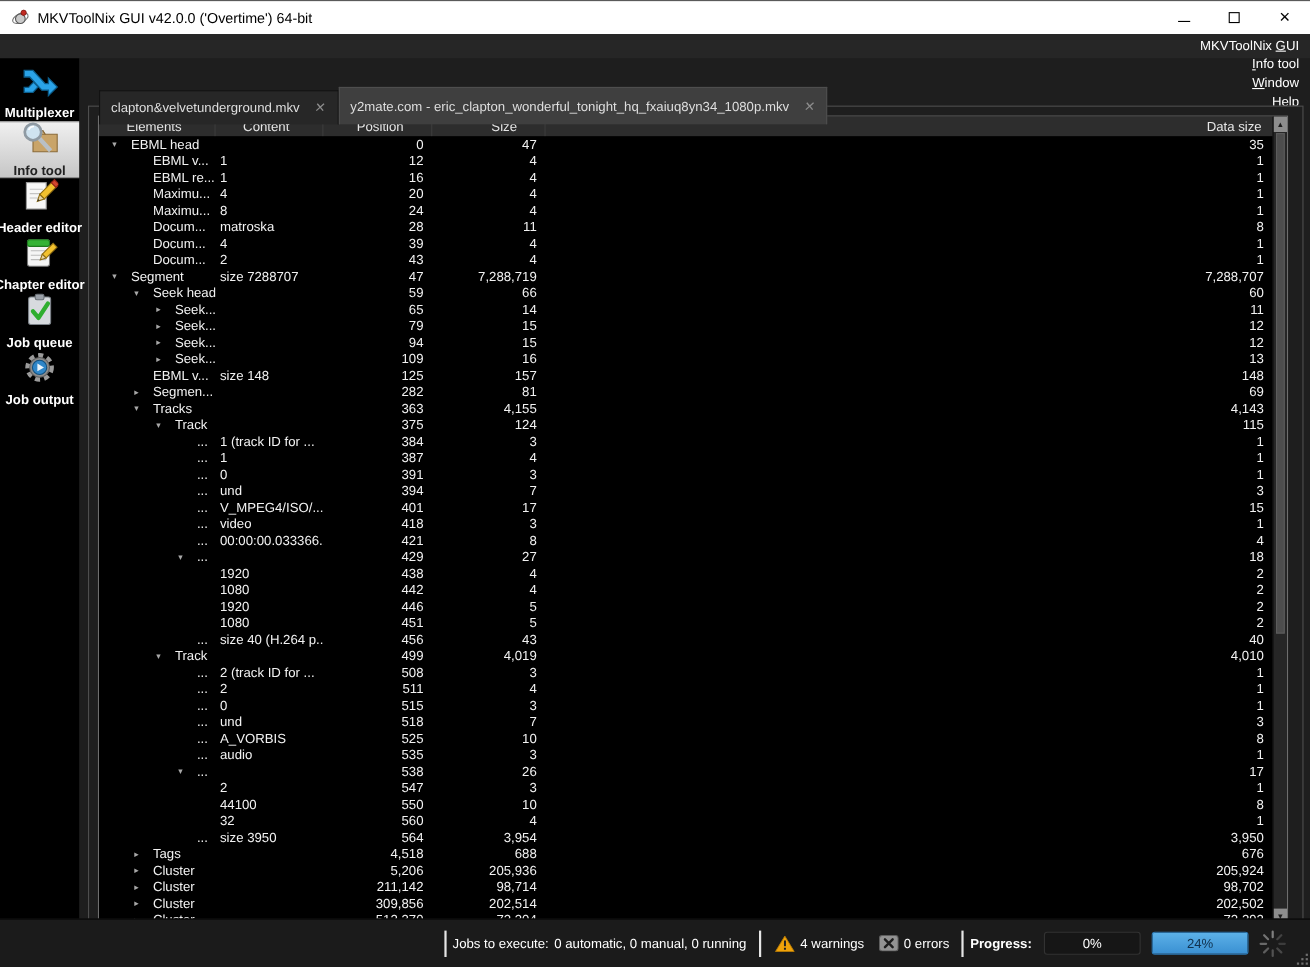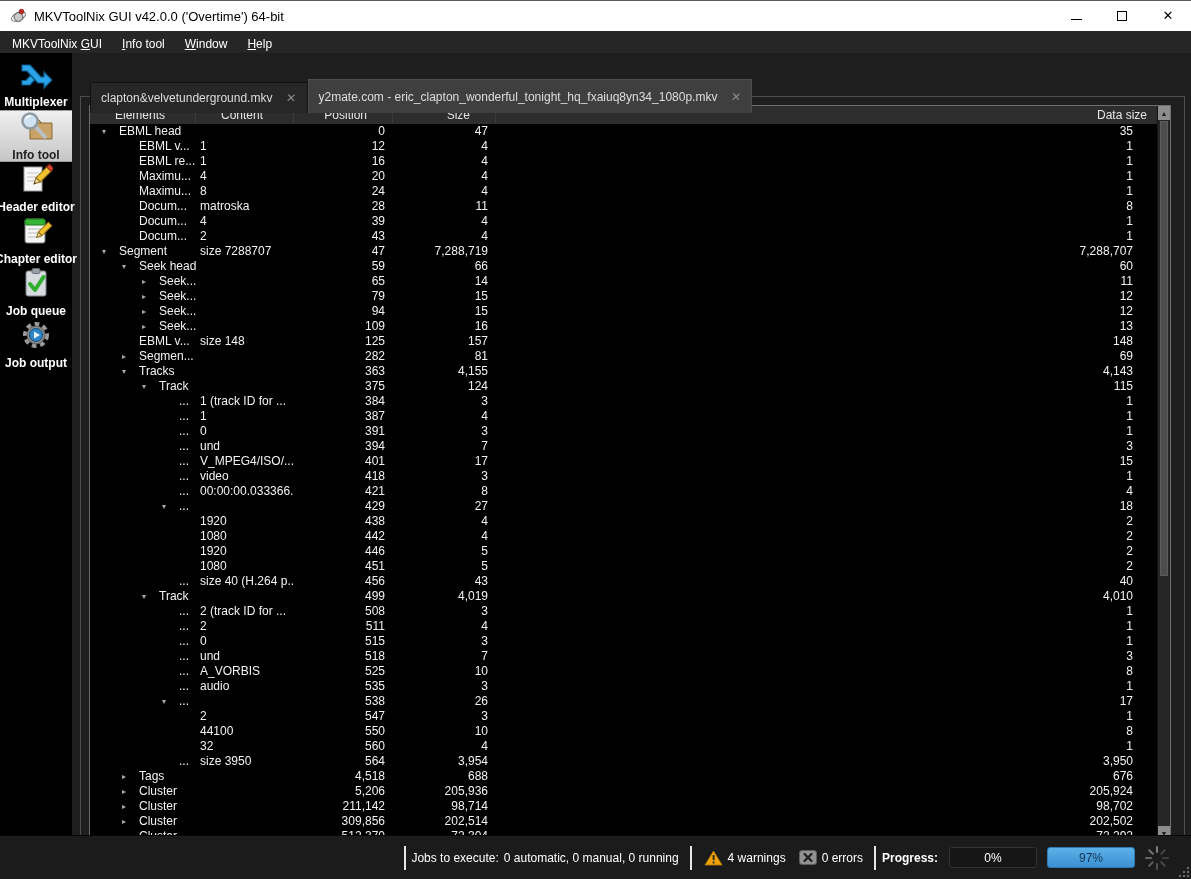--- a/index.html
+++ b/index.html
@@ -12,21 +12,21 @@
   
   .titlebar { height:30px; background:#ffffff; display:flex; align-items:center; }
   .app-icon { margin:0 7px 0 10px; display:flex; }
   .title-text { font-size:13px; color:#000; }
   .win-controls { margin-left:auto; display:flex; height:100%; }
   .win-btn { width:46px; display:flex; align-items:center; justify-content:center; }
   .glyph-min { width:11px; border-top:1px solid #000; margin-top:6px; }
   .glyph-max { width:10px; height:10px; border:1px solid #000; }
   .glyph-close { font-size:13px; color:#000; line-height:10px; }
   
-  .menubar { height:22px; background:#262626; display:flex; align-items:center; padding-left:2px; }
+  .menubar { height:22px; background:#262626; display:flex; align-items:flex-end; padding-left:2px;flex-direction:column; }
   .menu-item { color:#fff; font-size:12px; padding:3px 10px 0 10px; white-space:nowrap; }
   
   .main { position:absolute; top:52px; left:0; right:0; bottom:32px; }
   .sidebar { position:absolute; left:0; top:0; width:72px; height:100%; background:#000; padding-top:5px; }
   .side-item { height:52px; display:flex; flex-direction:column; align-items:center; justify-content:center; }
   .side-item.selected { background:linear-gradient(#f0f0f0,#c6c6c6); border-top:1px solid #9a9a9a; border-bottom:1px solid #9a9a9a; }
   .side-label { font-size:12px; font-weight:bold; color:#fff; margin-top:1px; white-space:nowrap; }
   .side-item.selected .side-label { color:#222; }
   .content { position:absolute; left:72px; top:0; right:0; bottom:0; }
   
@@ -44,21 +44,21 @@
   .th:last-child { border-right:none; flex:1; padding-right:10px; }
   .tbody { position:absolute; top:18px; left:0; right:13px; bottom:0; overflow:hidden; background:#000; }
   .row { display:flex; height:15px; line-height:15px; font-size:12px; color:#f2f2f2; }
   .cell { flex-shrink:0; white-space:nowrap; overflow:hidden; }
   .cell-el { width:106px; position:relative; }
   .arrow { position:absolute; top:0; font-size:8px; color:#a8a8a8; line-height:15px; }
   .el-name { position:absolute; top:0; line-height:15px; white-space:nowrap; }
   .cell-content { width:98px; padding-left:4px; }
   .cell-pos  { width:99px;  text-align:right; padding-right:8px; }
   .cell-size { width:103px; text-align:right; padding-right:8px; }
-  .cell-ds   { flex:1; text-align:right; padding-right:24px; }
+  .cell-ds   { flex:1; text-align:right; padding-right:8px; }
   
   .scrollbar { position:absolute; top:0; right:0; bottom:0; width:13px; background:#262626; border-left:1px solid #141414; }
   .sb-btn { position:absolute; left:0; right:0; height:14px; background:#8d8d8d; display:flex; align-items:center; justify-content:center; }
   .sb-btn.up { top:0; } .sb-btn.down { bottom:0; }
   .sb-arrow { font-size:7px; color:#1c1c1c; line-height:7px; }
   .sb-thumb { position:absolute; left:2px; right:2px; top:15px; height:62%; background:#4d4d4d; border:1px solid #5c5c5c; }
   
   .statusbar { position:absolute; left:0; right:0; bottom:0; height:44px; background:#1b1b1b; border-top:1px solid #060606;
                display:flex; align-items:center; font-size:12px; color:#fff; }
   .sep { width:2px; height:24px; background:#e6e6e6; flex-shrink:0; }
@@ -675,21 +675,21 @@
   <span class="icon-gap" style="margin-left:8px;">
     <svg width="18" height="15" viewBox="0 0 18 15">
       <rect x="0.5" y="0.5" width="17" height="14" rx="2.5" fill="#929292" stroke="#5d5d5d"></rect>
       <path d="M5.5 4 L12.5 11 M12.5 4 L5.5 11" stroke="#1d1d1d" stroke-width="2.2" stroke-linecap="round"></path>
     </svg>
   </span>
   <span class="sb-text">0 errors</span>
   <span class="sep" style="margin-left:6px;"></span>
   <span class="sb-text" style="margin-left:6px;font-weight:bold;">Progress:</span>
   <div class="pbar zero">0%</div>
-  <div class="pbar full">97%</div>
+  <div class="pbar full">24%</div>
   <span class="spin">
     <svg width="28" height="28" viewBox="0 0 28 28">
       <g stroke="#8a8a8a" stroke-width="2" stroke-linecap="round">
         <line x1="14" y1="3" x2="14" y2="8" opacity="0.9"></line>
         <line x1="14" y1="20" x2="14" y2="25" opacity="0.5"></line>
         <line x1="3" y1="14" x2="8" y2="14" opacity="0.7"></line>
         <line x1="20" y1="14" x2="25" y2="14" opacity="0.3"></line>
         <line x1="6.2" y1="6.2" x2="9.8" y2="9.8" opacity="0.8"></line>
         <line x1="18.2" y1="18.2" x2="21.8" y2="21.8" opacity="0.4"></line>
         <line x1="6.2" y1="21.8" x2="9.8" y2="18.2" opacity="0.6"></line>

